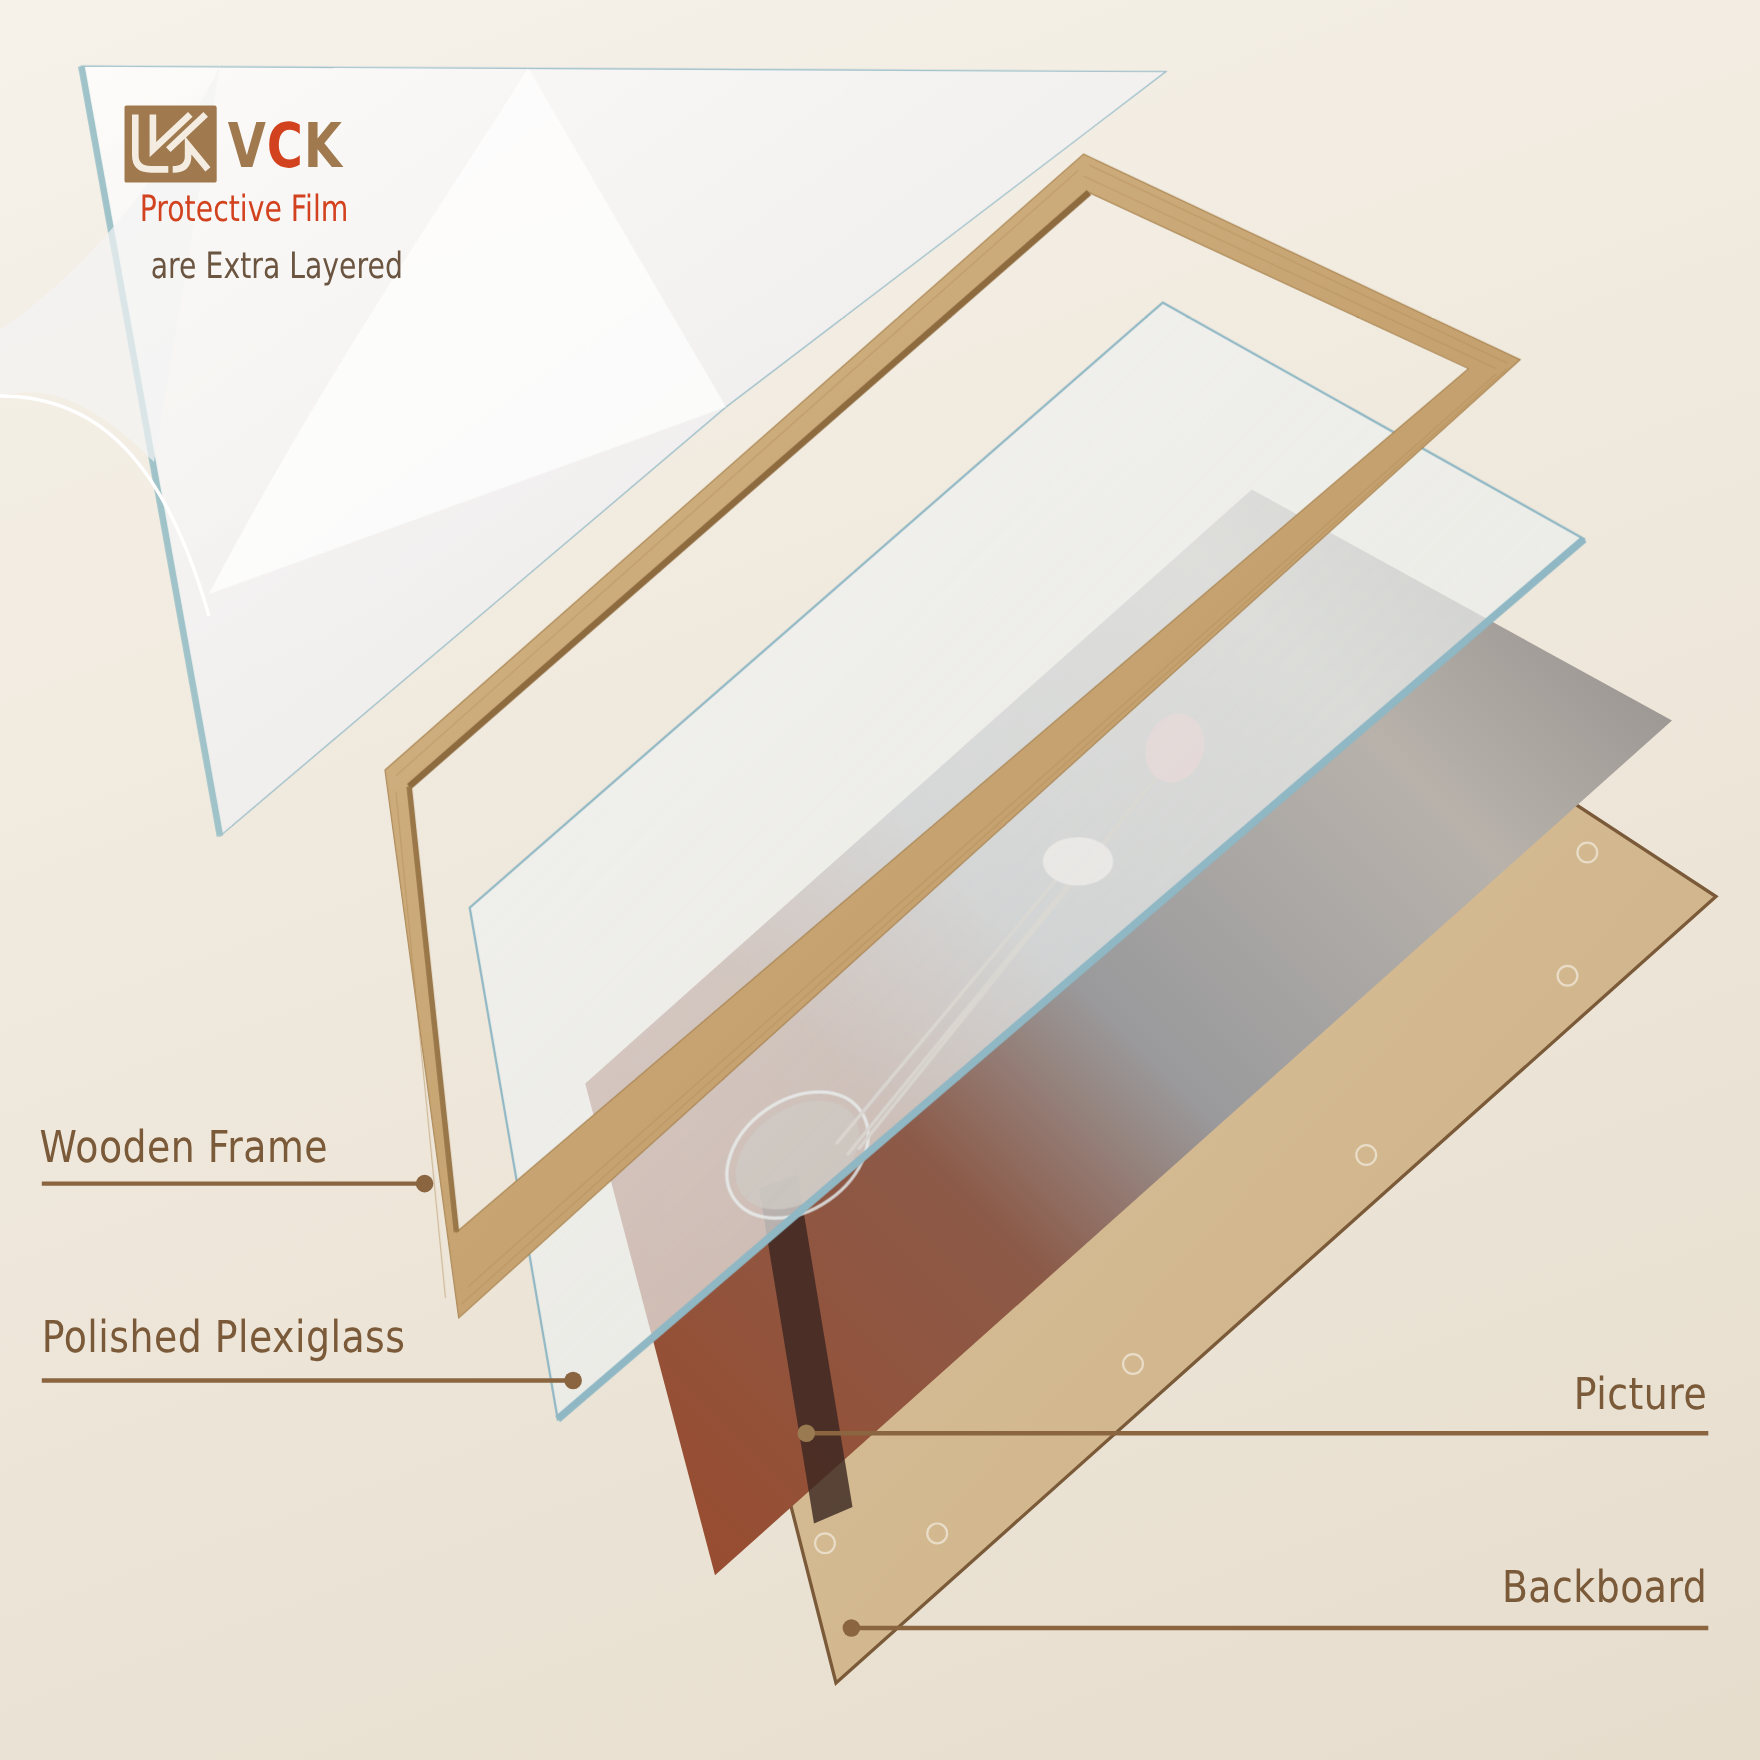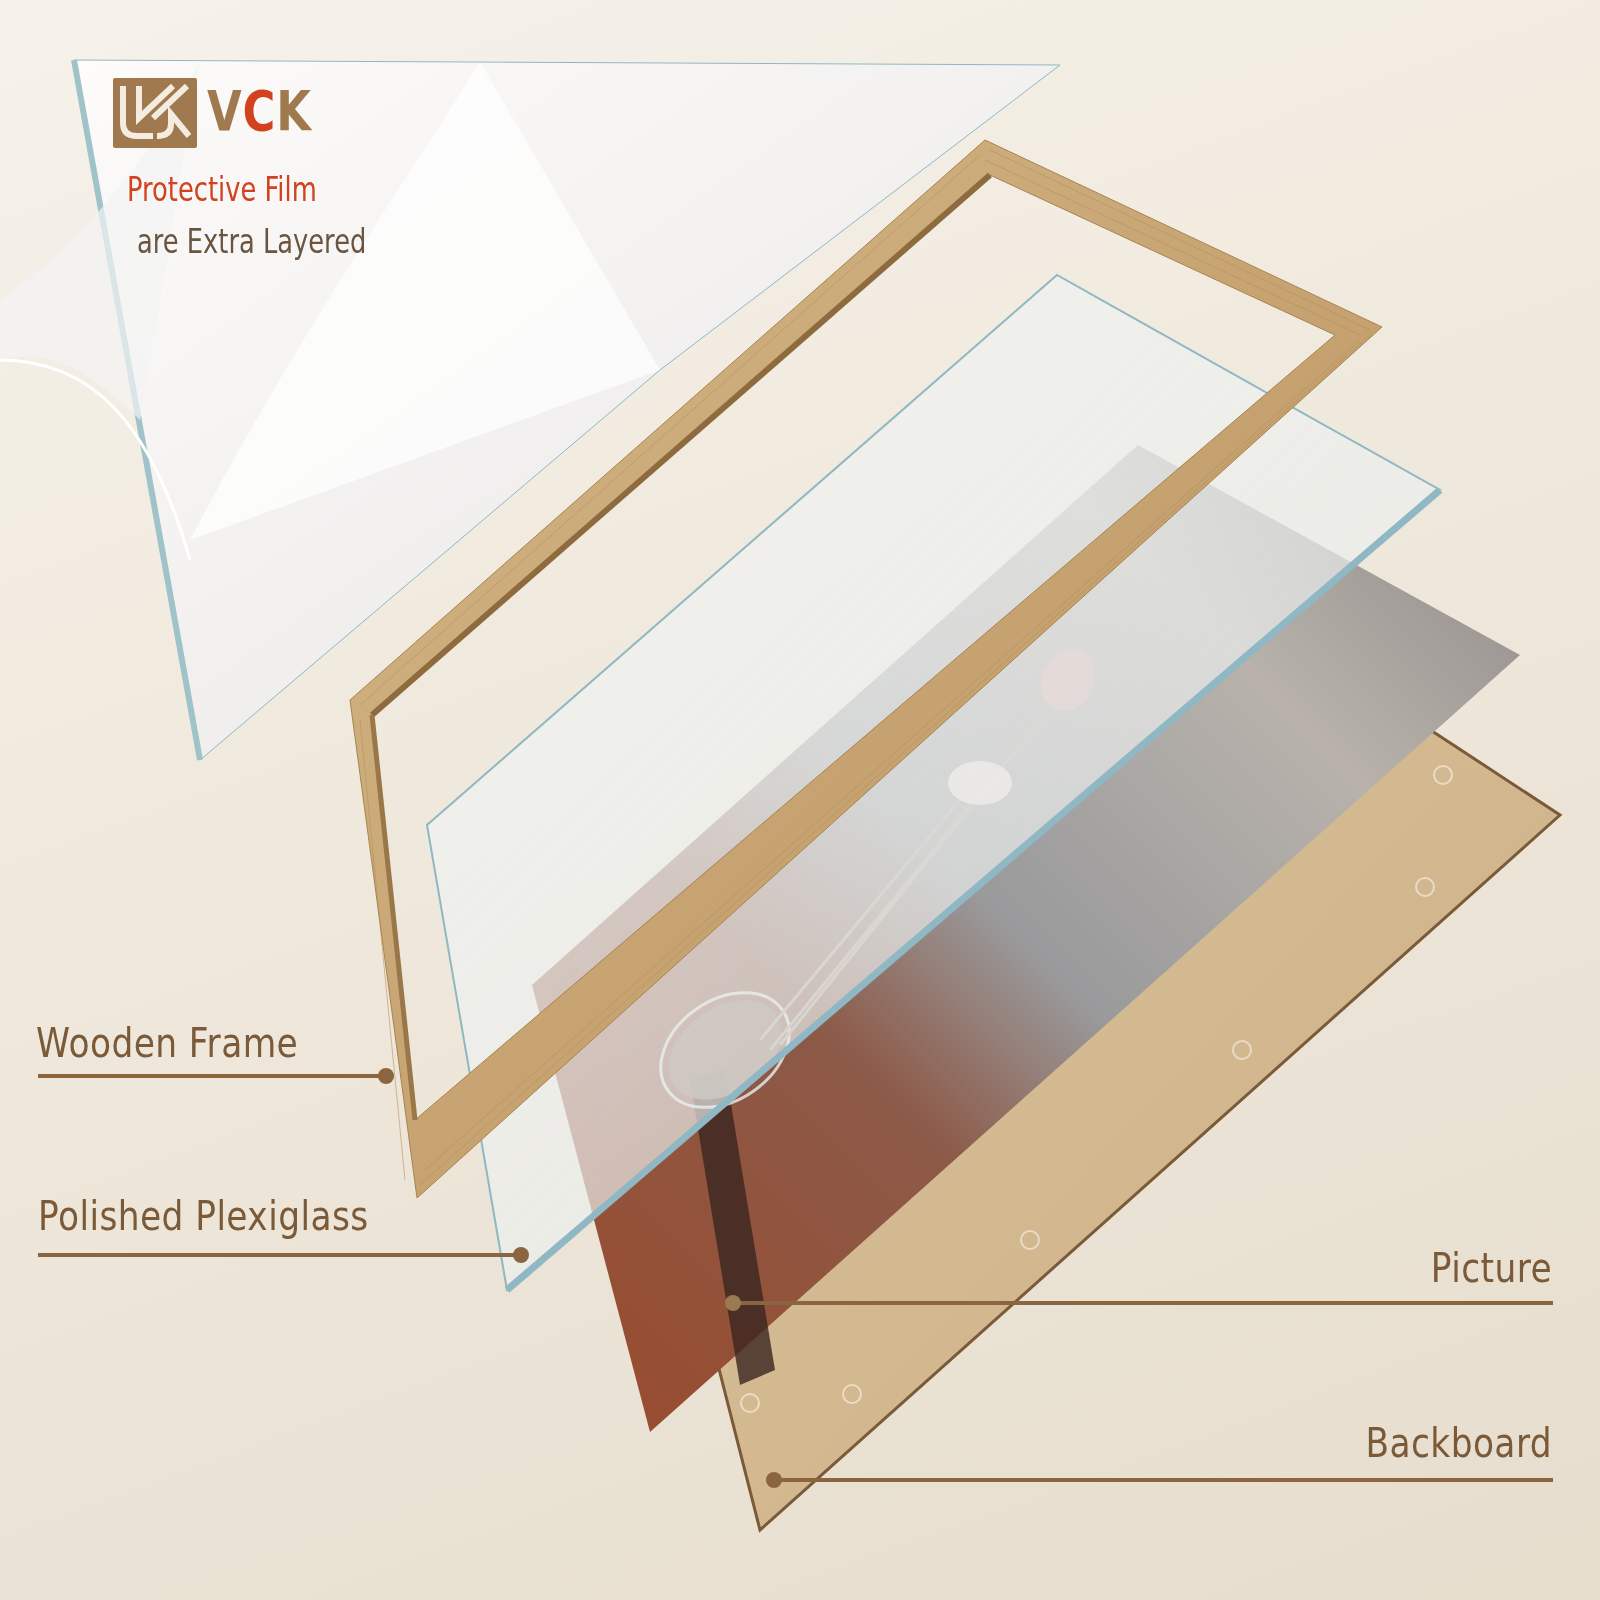--- a/index.html
+++ b/index.html
@@ -10,22 +10,22 @@
     }
     #scene { position: absolute; left: 0; top: 0; width: 1600px; height: 1600px; }
     .label {
       position: absolute; font-family: "DejaVu Sans", sans-serif;
       font-size: 40px; color: #7a5a38; letter-spacing: 0.5px;
       transform: scaleX(0.86); white-space: nowrap;
     }
     .label.left { transform-origin: left center; }
     .label.right { transform-origin: right center; text-align: right; }
     .brand {
-      position: absolute; left: 113px; top: 78px; height: 72px;
-      display: flex; align-items: flex-start;
+      position: absolute; left: 113px; top: 94px; height: 72px;
+      display: flex; align-items: flex-end;
     }
     .brand-mark {
       width: 84px; height: 70px; background: #a07a4e; border-radius: 2px;
       position: relative; overflow: hidden;
     }
     .brand-word {
       font-family: "DejaVu Sans", sans-serif; font-weight: bold;
       font-size: 56px; color: #a07a4e; margin-left: 10px;
       transform: scaleX(0.8); transform-origin: left center; letter-spacing: 1px;
     }

